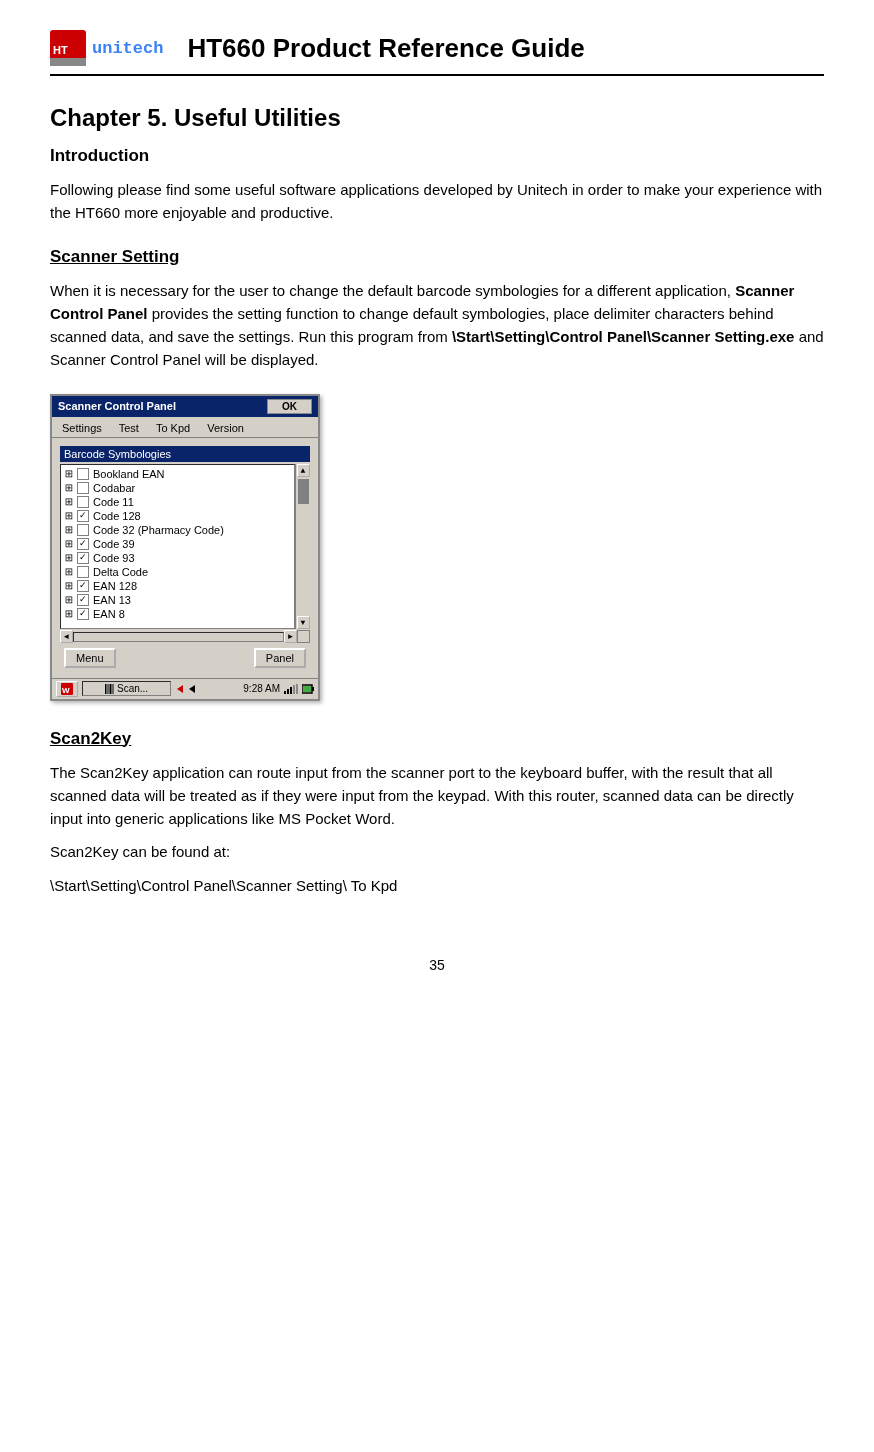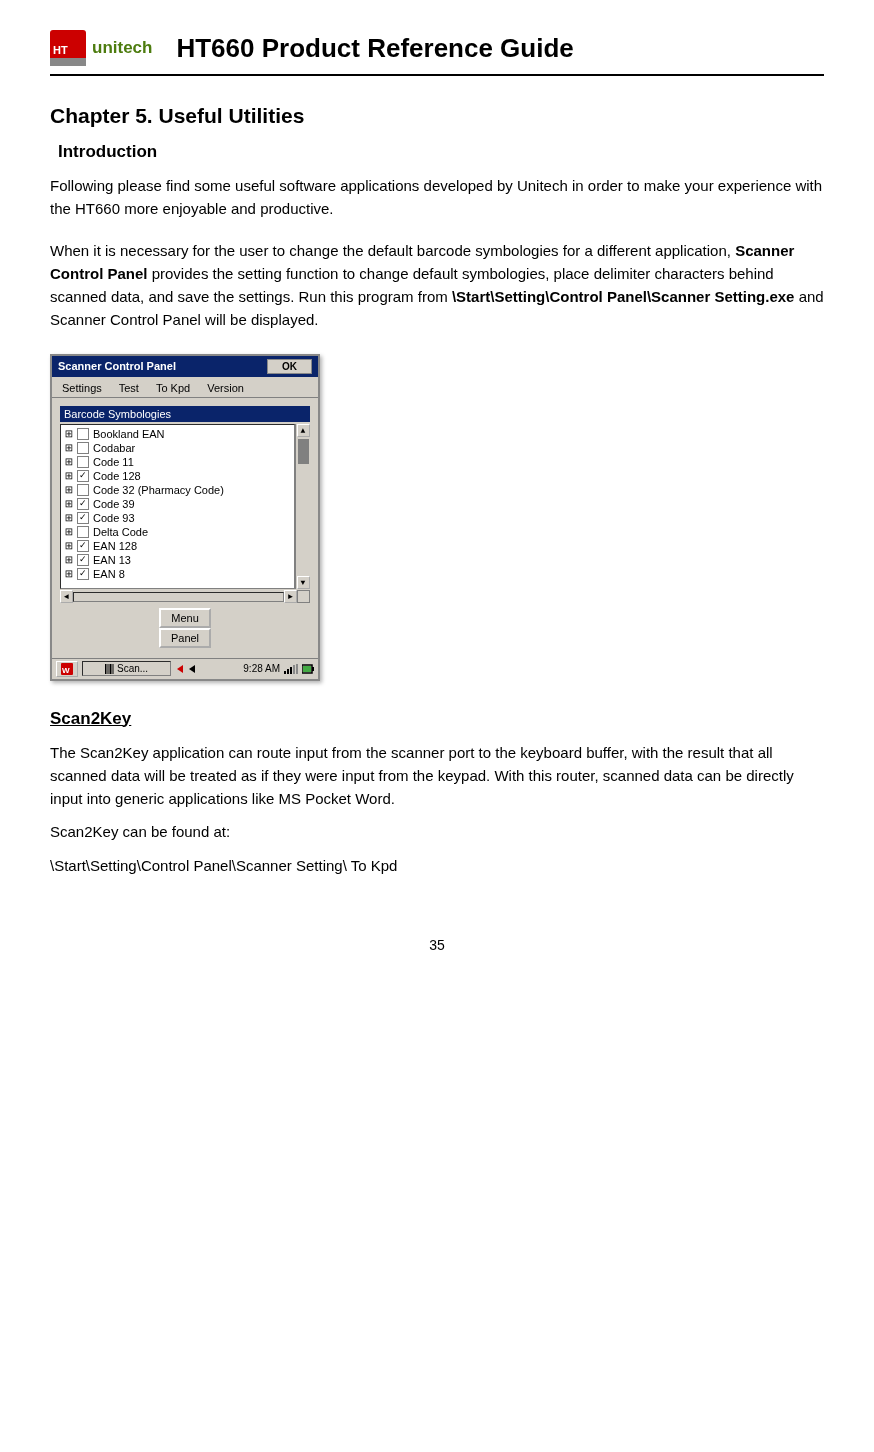--- a/index.html
+++ b/index.html
@@ -29,31 +29,32 @@
     }
 
     .logo-icon {
       width: 36px;
       height: 36px;
     }
 
     .logo-text {
       font-weight: bold;
       font-size: 17px;
-      color: #4d7c0f;
+      color: #3b82f6;
+      font-family: Liberation Mono, monospace;
     }
 
     .header-title {
       font-size: 26px;
       font-weight: bold;
       color: #000;
     }
 
     .chapter-title {
-      font-size: 21px;
+      font-size: 24px;
       font-weight: bold;
       margin-bottom: 14px;
       margin-top: 4px;
     }
 
     .section-title {
       font-size: 17px;
       font-weight: bold;
       text-decoration: underline;
       margin-bottom: 12px;
@@ -189,21 +190,20 @@
       font-family: Arial, sans-serif;
       font-size: 11px;
       padding: 2px;
     }
 
     .panel-footer {
       display: flex;
       justify-content: space-between;
       align-items: center;
       padding: 4px 4px 2px 4px;
-      flex-direction: column;
     }
 
     .footer-menu-btn {
       background: #d4d0c8;
       border: 2px outset #fff;
       padding: 2px 10px;
       font-size: 11px;
       font-family: Arial, sans-serif;
       cursor: pointer;
     }
@@ -275,25 +275,26 @@
       <rect x="0" y="28" width="36" height="8" fill="#888" rx="0"></rect>
     </svg>
     <span class="logo-text">unitech</span>
   </div>
   <span class="header-title">HT660 Product Reference Guide</span>
 </div>
 
 <div class="chapter-title">Chapter 5. Useful Utilities</div>
 
 <div class="intro-section">
-  <div class="section-title" style="text-decoration:none; font-size:17px; margin-top:0;margin-left:8px;">Introduction</div>
+  <div class="section-title" style="text-decoration:none; font-size:17px; margin-top:0;">Introduction</div>
   <p>Following please find some useful software applications developed by Unitech in order to make your experience with the HT660 more enjoyable and productive.</p>
 </div>
 
 <div>
+  <div class="section-title">Scanner Setting</div>
   <p>
     <span>When it is necessary for the user to change the default barcode symbologies for a different application, </span><span class="bold">Scanner Control Panel</span><span> provides the setting function to change default symbologies, place delimiter characters behind scanned data, and save the settings. Run this program from </span><span class="code-text bold">\Start\Setting\Control Panel\Scanner Setting.exe</span><span> and Scanner Control Panel will be displayed.</span>
   </p>
 </div>
 
 <div class="screenshot-container">
   <div class="scanner-panel">
     
     <div class="panel-titlebar">
       <span>Scanner Control Panel</span>

